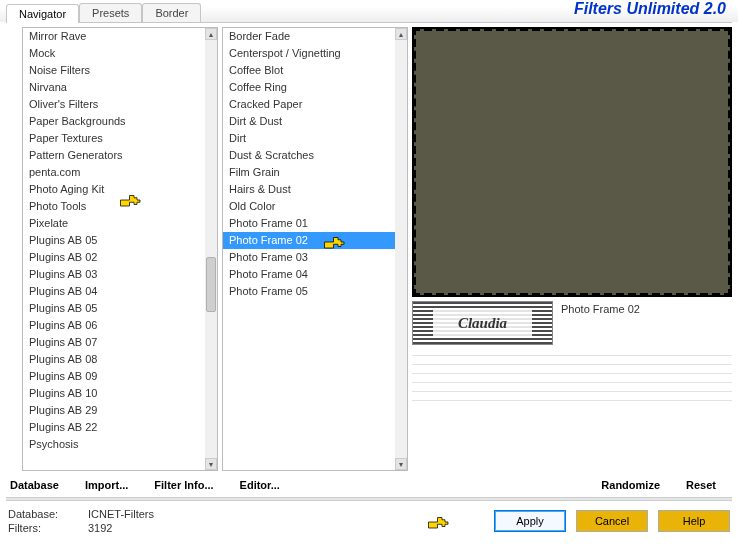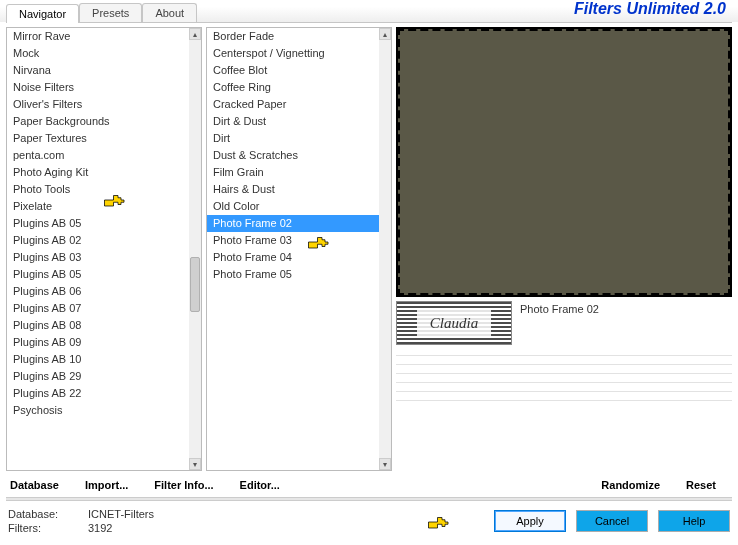--- a/index.html
+++ b/index.html
@@ -59,20 +59,21 @@
     height: 1px;
     background: #c6c6c6;
     margin: 0 6px;
   }
 
   .main {
     display: flex;
     height: 448px;
     padding: 4px 6px 0 6px;
     gap: 4px;
+    margin-left: 16px;
   }
 
   .col-left, .col-mid {
     position: relative;
     flex: 0 0 196px;
     border: 1px solid #bbb;
     background: #fff;
     overflow: hidden;
   }
   .col-mid { flex: 0 0 186px; }
@@ -149,27 +150,28 @@
     inset: 0;
     border: 2px solid #000;
   }
 
   .preset-row {
     display: flex;
     align-items: flex-start;
     height: 44px;
   }
   .stamp {
-    width: 116px;
+    width: 141px;
     height: 44px;
     background:
       repeating-linear-gradient(to bottom, #4b4b4b 0 2px, #fff 2px 4px);
     position: relative;
     margin-right: 8px;
     border: 1px solid #888;
+    font-weight: bold;
   }
   .stamp::after {
     content: "";
     position: absolute;
     inset: 6px 20px;
     background: #fff;
     opacity: 0.85;
   }
   .stamp-label {
     position: absolute;
@@ -233,21 +235,21 @@
     font-size: 11px;
     color: #333;
     line-height: 14px;
   }
   .info-pair .row { display: flex; }
   .info-pair .lbl { width: 80px; }
   .footer .spacer { flex: 1; }
   .win-btn {
     min-width: 72px;
     height: 22px;
-    background: #0ea5e9;
+    background: #eab308;
     border: 1px solid #acacac;
     font-size: 11px;
     display: flex;
     align-items: center;
     justify-content: center;
     padding: 0 12px;
   }
   .win-btn.default {
     border: 1px solid #0078d7;
     box-shadow: inset 0 0 0 1px #4da6ff;
@@ -259,43 +261,45 @@
   }
 </style>
 </head>
 <body>
 
 <div class="header-band">
   <div class="logo">Filters Unlimited 2.0</div>
   <div class="tabstrip">
     <div class="tab active">Navigator</div>
     <div class="tab">Presets</div>
-    <div class="tab">About</div>
+    <div class="tab">Border</div>
   </div>
 </div>
 <div class="tabline"></div>
 
 <div class="main">
 
   <div class="col-left">
     <div class="list" id="left-list">
         <div class="list-item">Mirror Rave</div>
         <div class="list-item">Mock</div>
+        <div class="list-item">Noise Filters</div>
         <div class="list-item">Nirvana</div>
-        <div class="list-item">Noise Filters</div>
         <div class="list-item">Oliver's Filters</div>
         <div class="list-item">Paper Backgrounds</div>
         <div class="list-item">Paper Textures</div>
+        <div class="list-item">Pattern Generators</div>
         <div class="list-item">penta.com</div>
         <div class="list-item">Photo Aging Kit</div>
         <div class="list-item">Photo Tools</div>
         <div class="list-item">Pixelate</div>
         <div class="list-item">Plugins AB 05</div>
         <div class="list-item">Plugins AB 02</div>
         <div class="list-item">Plugins AB 03</div>
+        <div class="list-item">Plugins AB 04</div>
         <div class="list-item">Plugins AB 05</div>
         <div class="list-item">Plugins AB 06</div>
         <div class="list-item">Plugins AB 07</div>
         <div class="list-item">Plugins AB 08</div>
         <div class="list-item">Plugins AB 09</div>
         <div class="list-item">Plugins AB 10</div>
         <div class="list-item">Plugins AB 29</div>
         <div class="list-item">Plugins AB 22</div>
         <div class="list-item">Psychosis</div>
       </div>
@@ -318,20 +322,21 @@
         <div class="list-item">Centerspot / Vignetting</div>
         <div class="list-item">Coffee Blot</div>
         <div class="list-item">Coffee Ring</div>
         <div class="list-item">Cracked Paper</div>
         <div class="list-item">Dirt &amp; Dust</div>
         <div class="list-item">Dirt</div>
         <div class="list-item">Dust &amp; Scratches</div>
         <div class="list-item">Film Grain</div>
         <div class="list-item">Hairs &amp; Dust</div>
         <div class="list-item">Old Color</div>
+        <div class="list-item">Photo Frame 01</div>
         <div class="list-item selected">Photo Frame 02</div>
         <div class="list-item">Photo Frame 03</div>
         <div class="list-item">Photo Frame 04</div>
         <div class="list-item">Photo Frame 05</div>
       </div>
     <div class="vscroll">
       <div class="vs-btn">▴</div>
       <div class="vs-track"></div>
       <div class="vs-btn">▾</div>
     </div>

